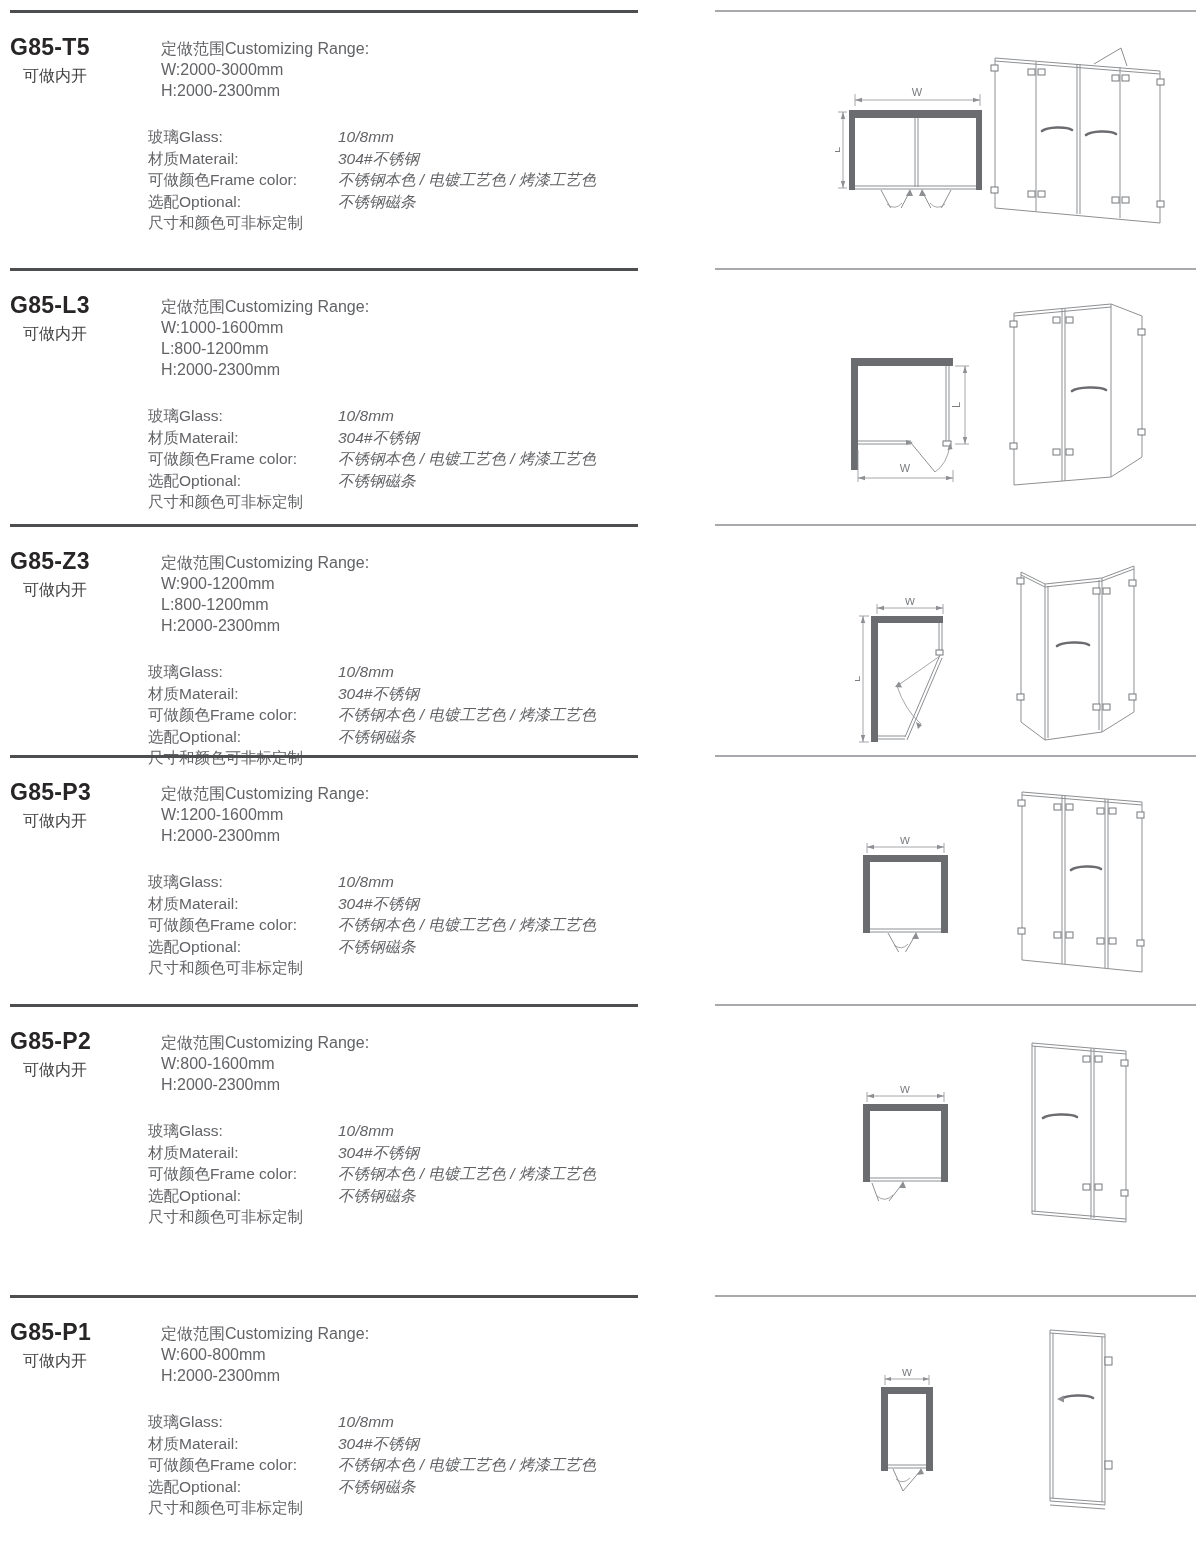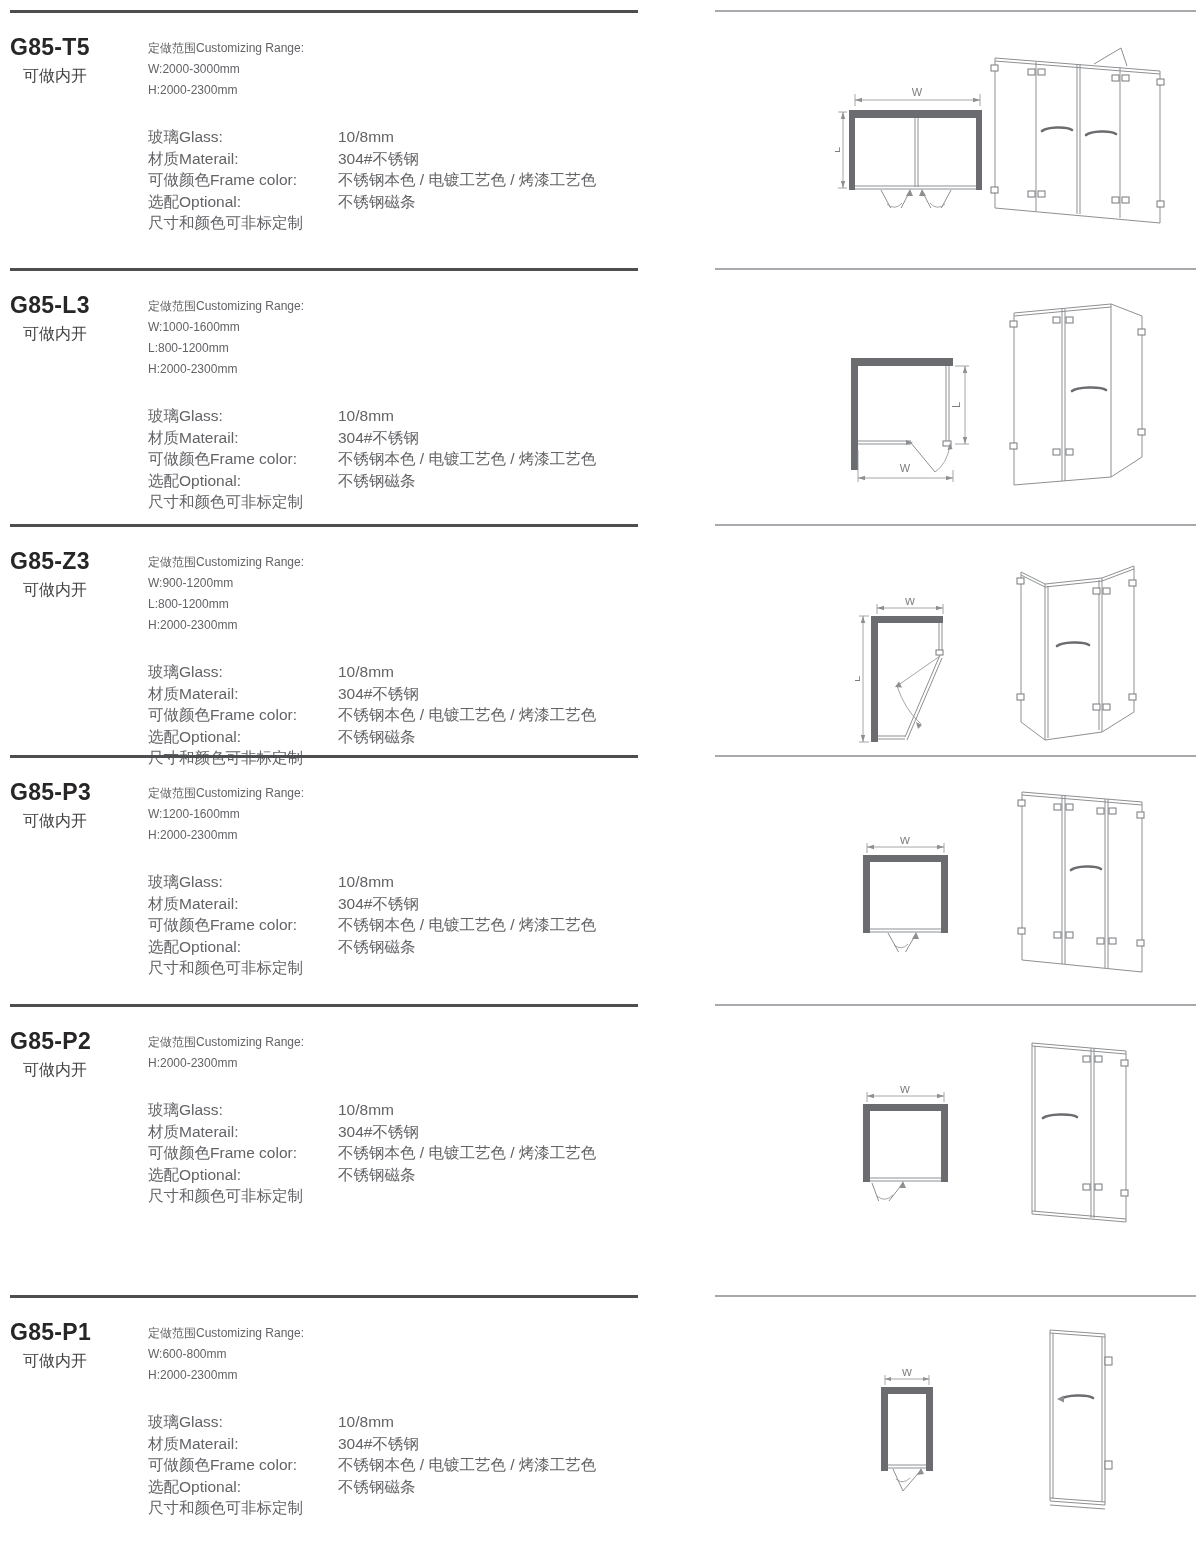--- a/index.html
+++ b/index.html
@@ -6,25 +6,25 @@
   .page{position:relative;width:1200px;height:1561px;background:#fff;overflow:hidden;
         font-family:"Liberation Sans","DejaVu Sans",sans-serif;}
   .product{position:absolute;left:0;width:1200px;}
   .rule{position:absolute;top:0;}
   .rule-left{left:10px;width:628px;height:3px;background:#4d4e50;}
   .rule-right{left:715px;width:481px;height:2px;background:#a7a9ac;}
   .model-block{position:absolute;left:10px;top:24px;}
   .model{margin:0;font-size:23px;font-weight:bold;color:#272526;letter-spacing:.3px;}
   .model-sub{font-size:16px;color:#404040;margin:5px 0 0 13px;}
   .info{position:absolute;left:148px;top:28px;width:470px;}
-  .range .line{font-size:12px;color:#626366;line-height:21px;}
+  .range .line{font-size:16px;color:#626366;line-height:21px;margin-left:13px;}
   .specs{margin-top:25px;}
   .spec-row{display:flex;font-size:15.5px;color:#626366;line-height:21.5px;}
   .spec-label{width:190px;}
-  .spec-value{flex:1;}
+  .spec-value{flex:1;font-style:italic;}
   .plan,.iso{position:absolute;}
   .ln{stroke:#8d8f92;stroke-width:1;fill:none;}
   .dimln{stroke:#8d8f92;stroke-width:.8;fill:none;}
   .wall{fill:#6b6c6f;stroke:none;}
   .clamp{fill:#ffffff;stroke:#77797c;stroke-width:1;}
   .arr{fill:#8d8f92;stroke:none;}
   .handle{stroke:#6b6c6f;stroke-width:2.6;fill:none;stroke-linecap:round;}
   .dimtext{fill:#7b7d80;font-size:11px;font-family:"Liberation Sans","DejaVu Sans",sans-serif;}
 </style>
 </head>
@@ -381,20 +381,21 @@
   <section class="product" style="top:1004px;height:234px;">
     <div class="rule rule-left"></div>
     <div class="rule rule-right"></div>
     <div class="model-block">
       <h2 class="model">G85-P2</h2>
       <div class="model-sub">可做内开</div>
     </div>
     <div class="info">
       <div class="range">
         <div class="line">定做范围Customizing Range:</div>
+        <div class="line">W:800-1600mm</div>
         <div class="line">H:2000-2300mm</div>
       </div>
       <div class="specs">
         <div class="spec-row">
             <div class="spec-label">玻璃Glass:</div>
             <div class="spec-value">10/8mm</div>
           </div>
         <div class="spec-row">
             <div class="spec-label">材质Materail:</div>
             <div class="spec-value">304#不锈钢</div>

